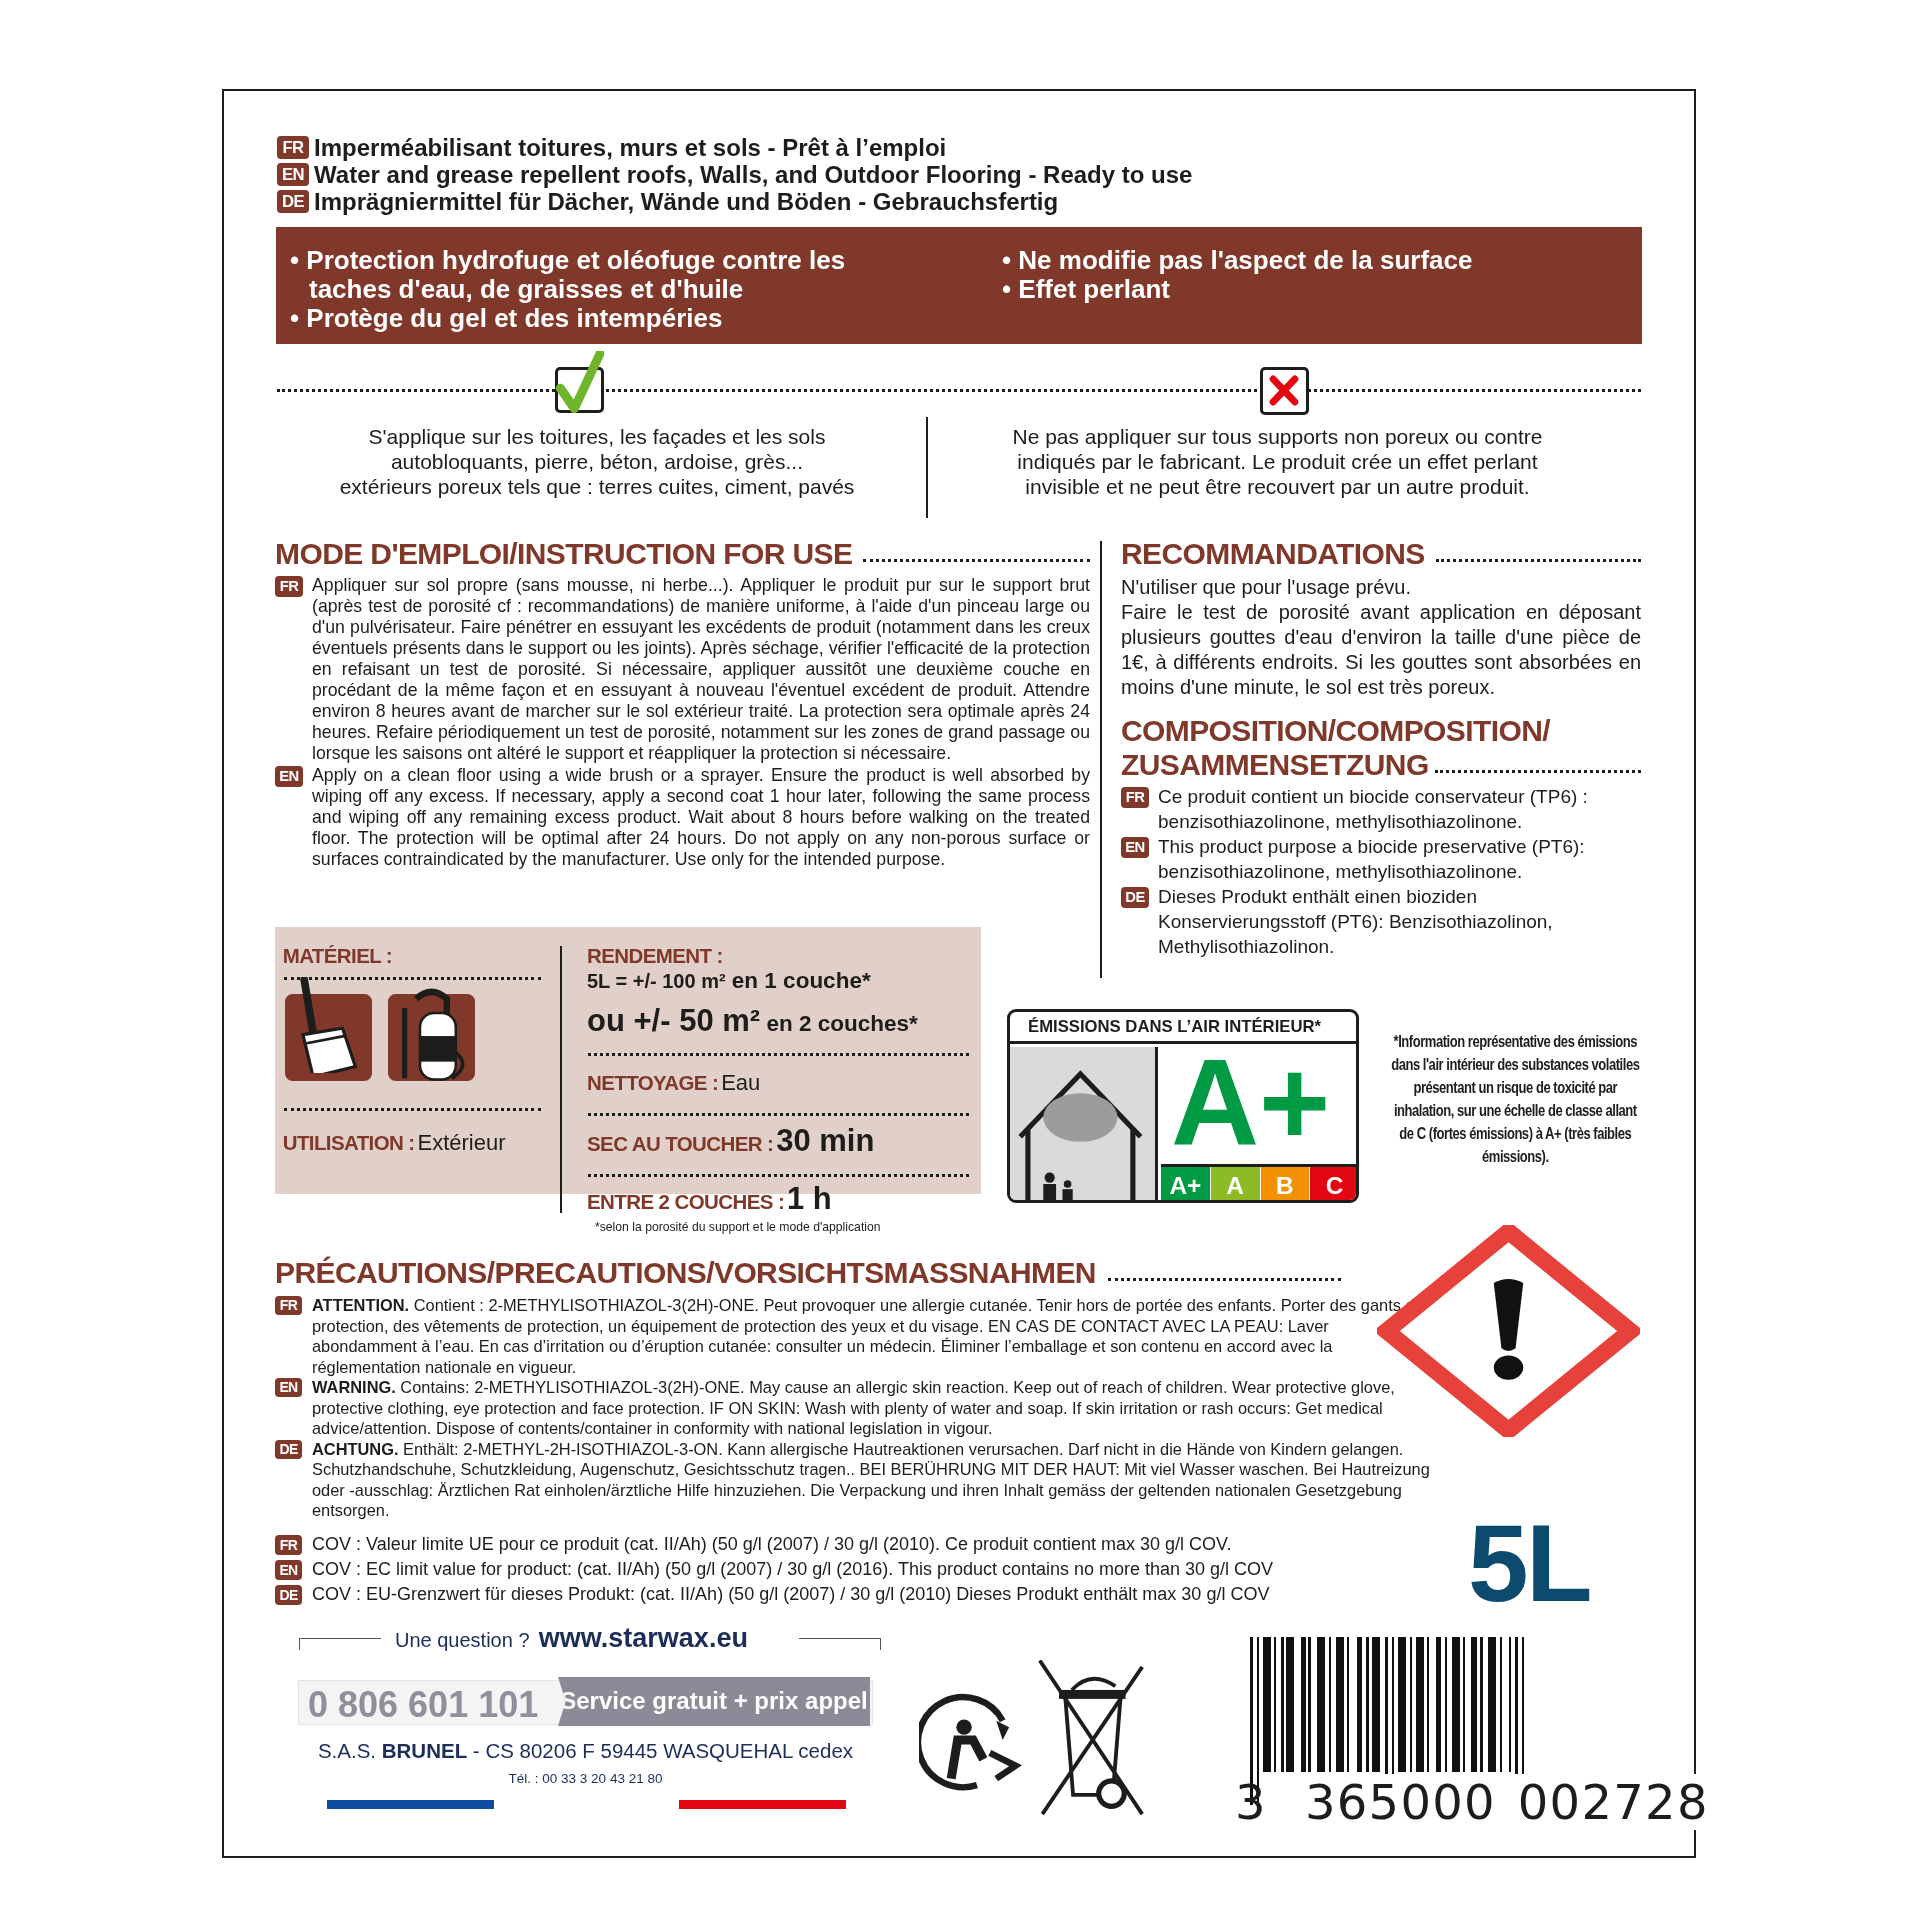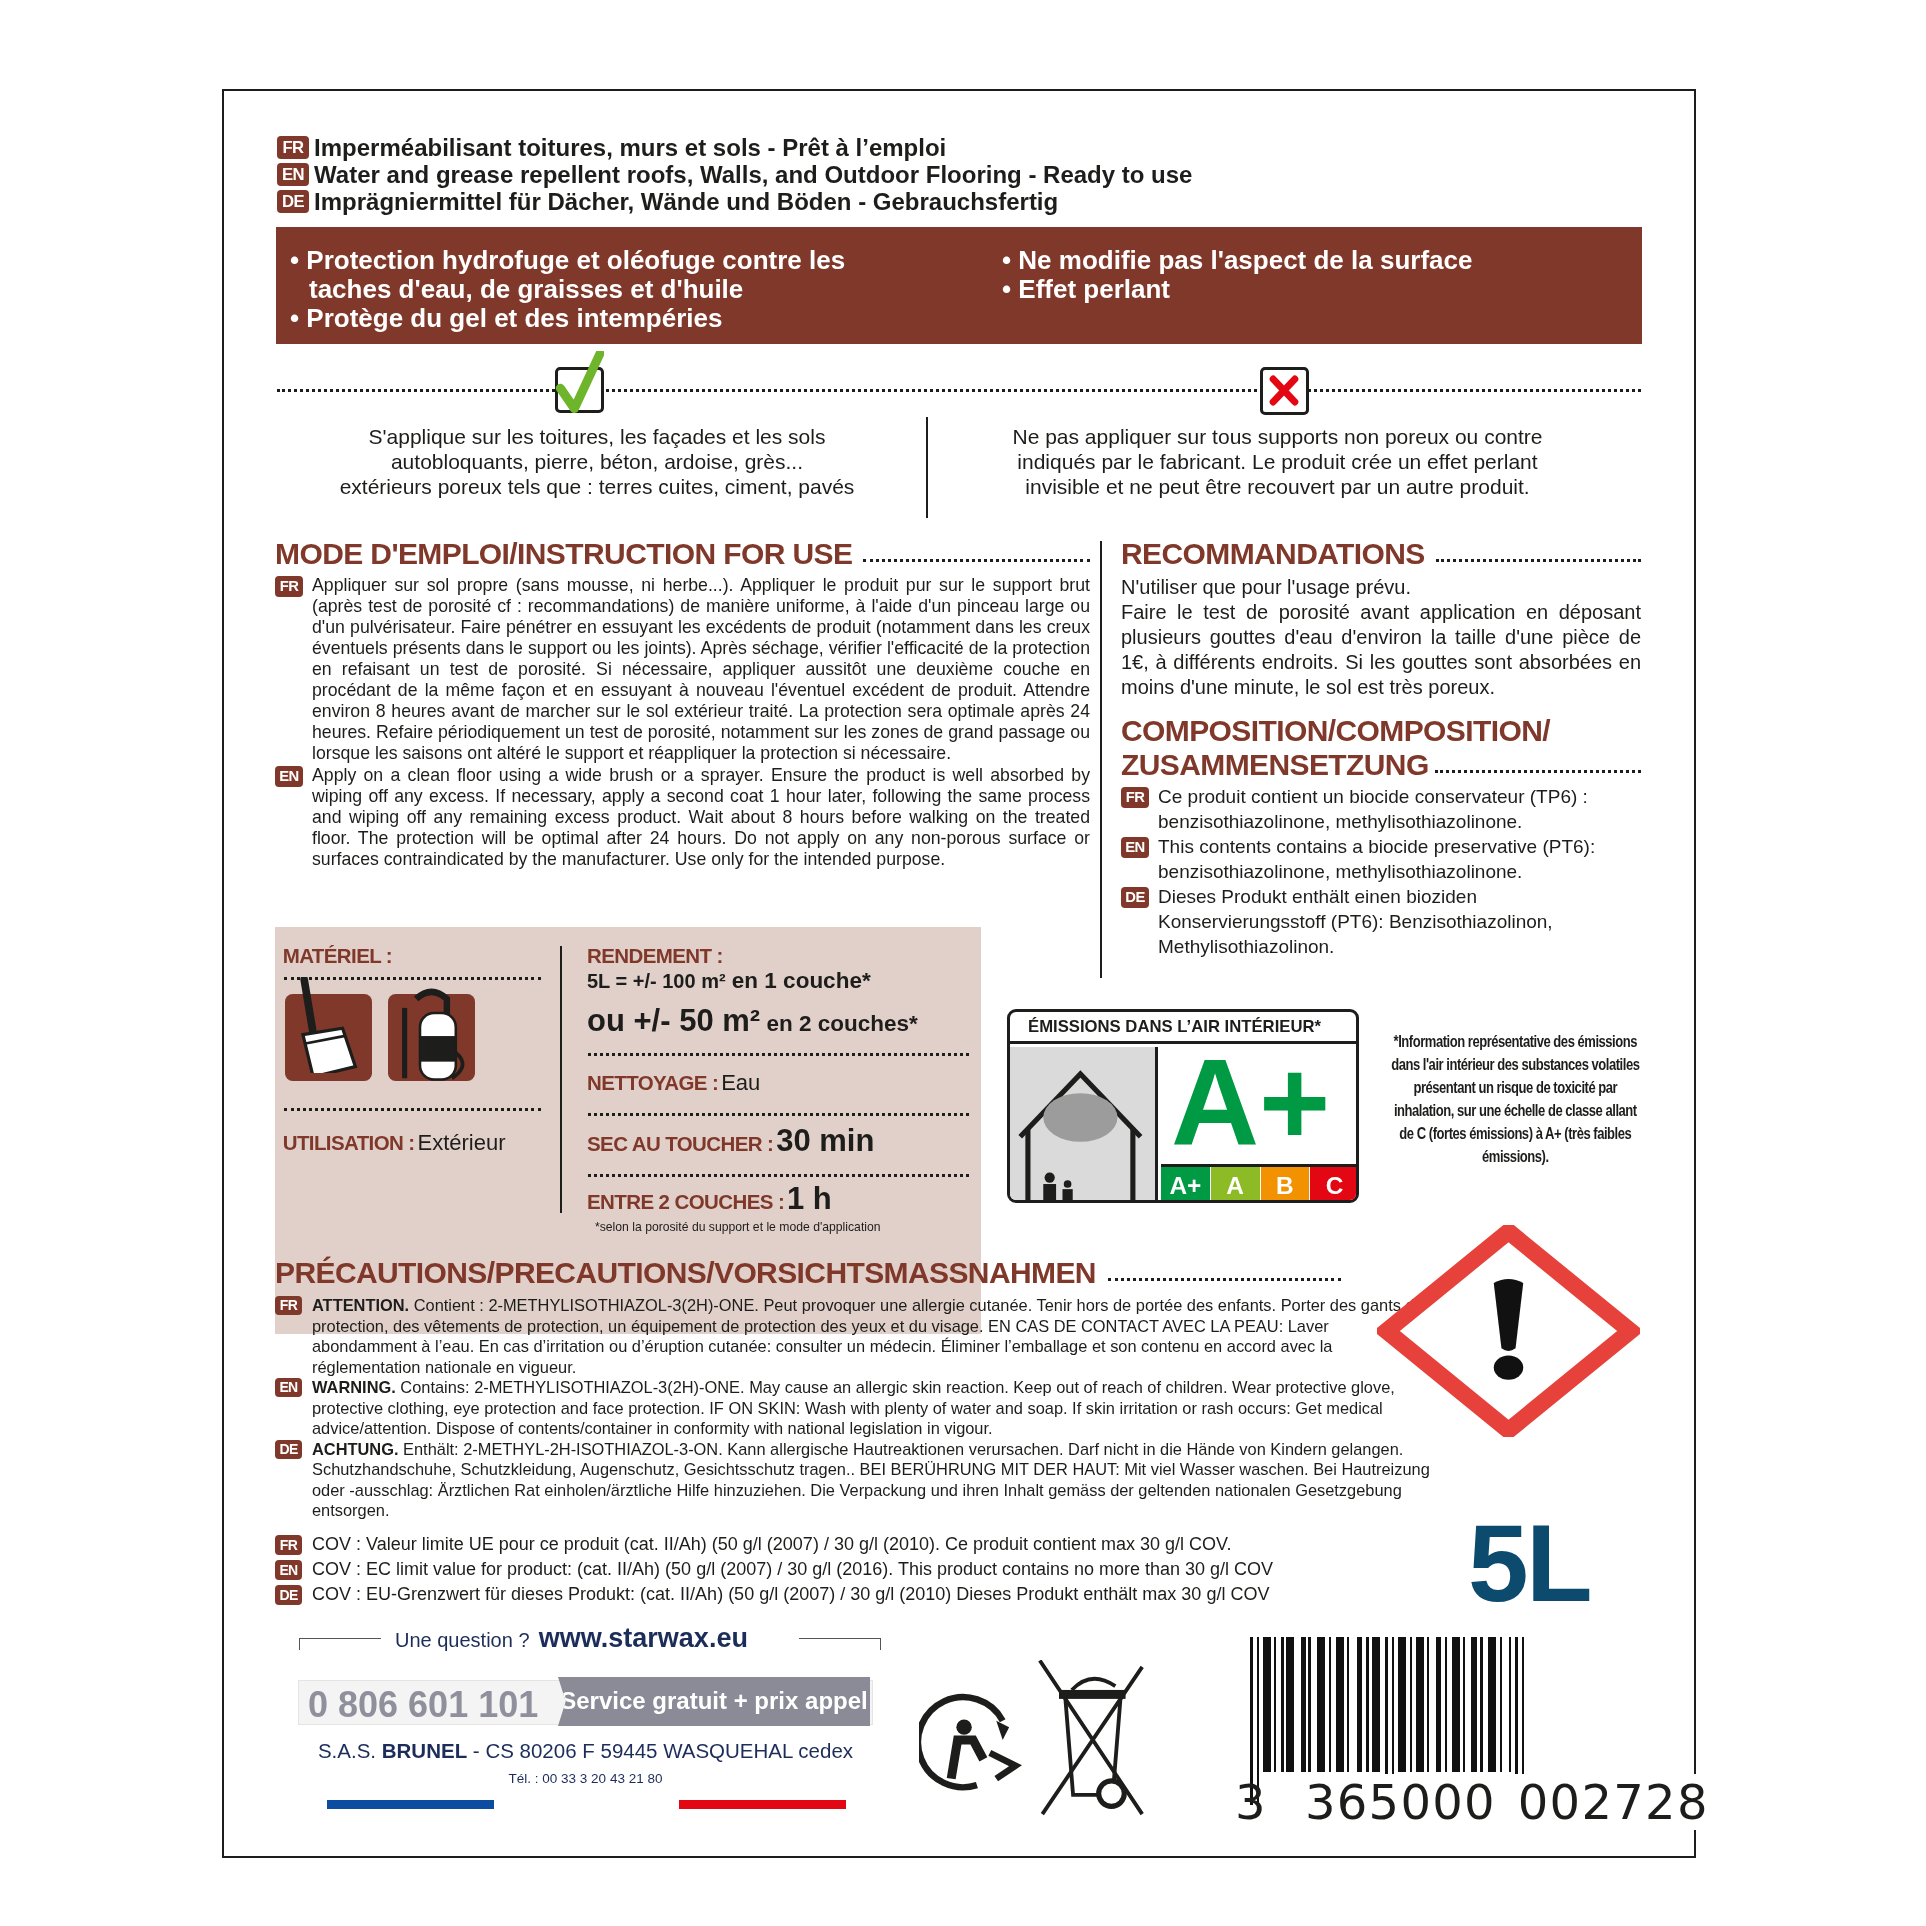--- a/index.html
+++ b/index.html
@@ -116,26 +116,26 @@
   <div class="rec" style="margin-top:3.9px;text-align:left">N'utiliser que pour l'usage prévu.</div>
   <div class="rec">Faire le test de porosité avant application en déposant plusieurs gouttes d'eau d'environ la taille d'une pièce de 1€, à différents endroits. Si les gouttes sont absorbées en moins d'une minute, le sol est très poreux.</div>
 
   <div style="margin-top:14px" class="sec-title">COMPOSITION/COMPOSITION/</div>
   <div style="display:flex;align-items:flex-end;">
     <span class="sec-title">ZUSAMMENSETZUNG</span>
     <span class="dots-sm" style="flex:1;margin:0 0 9px 6.4px;"></span>
   </div>
   <div class="comp" style="margin-top:2.6px">
     <div class="lang-block"><span class="flag pflag">FR</span><span>Ce produit contient un biocide conservateur (TP6) : benzisothiazolinone, methylisothiazolinone.</span></div>
-    <div class="lang-block"><span class="flag pflag">EN</span><span>This contents contains a biocide preservative (PT6): benzisothiazolinone, methylisothiazolinone.</span></div>
+    <div class="lang-block"><span class="flag pflag">EN</span><span>This product purpose a biocide preservative (PT6): benzisothiazolinone, methylisothiazolinone.</span></div>
     <div class="lang-block"><span class="flag pflag">DE</span><span>Dieses Produkt enthält einen bioziden Konservierungsstoff (PT6): Benzisothiazolinon, Methylisothiazolinon.</span></div>
   </div>
 </div>
 
-<div class="abs infobox" style="left:275px;top:927px;width:706px;height:407px;">
+<div class="abs infobox" style="left:275px;top:927px;width:706px;height:267px;">
   <div class="abs lbl" style="left:7.7px;top:16.7px">MATÉRIEL :</div>
   <div class="abs dots-sm" style="left:9px;top:50px;width:257px"></div>
   <div class="abs" style="left:10.3px;top:67px;width:87px;height:87px;background:#7f3829;border-radius:7.7px">
     <svg width="87" height="96" viewBox="0 0 136 150" style="position:absolute;top:-16.7px;left:0">
         <path d="M30 4 L44 88" stroke="#1d1d1b" stroke-width="12" stroke-linecap="round"></path>
         <path d="M28 90 L90 80 L110 140 L44 156 Z" fill="#fff" stroke="#1d1d1b" stroke-width="5"></path>
         <path d="M32 104 L94 92" stroke="#1d1d1b" stroke-width="4"></path>
       </svg>
   </div>
   <div class="abs" style="left:113px;top:67px;width:87px;height:87px;background:#7f3829;border-radius:7.7px">

